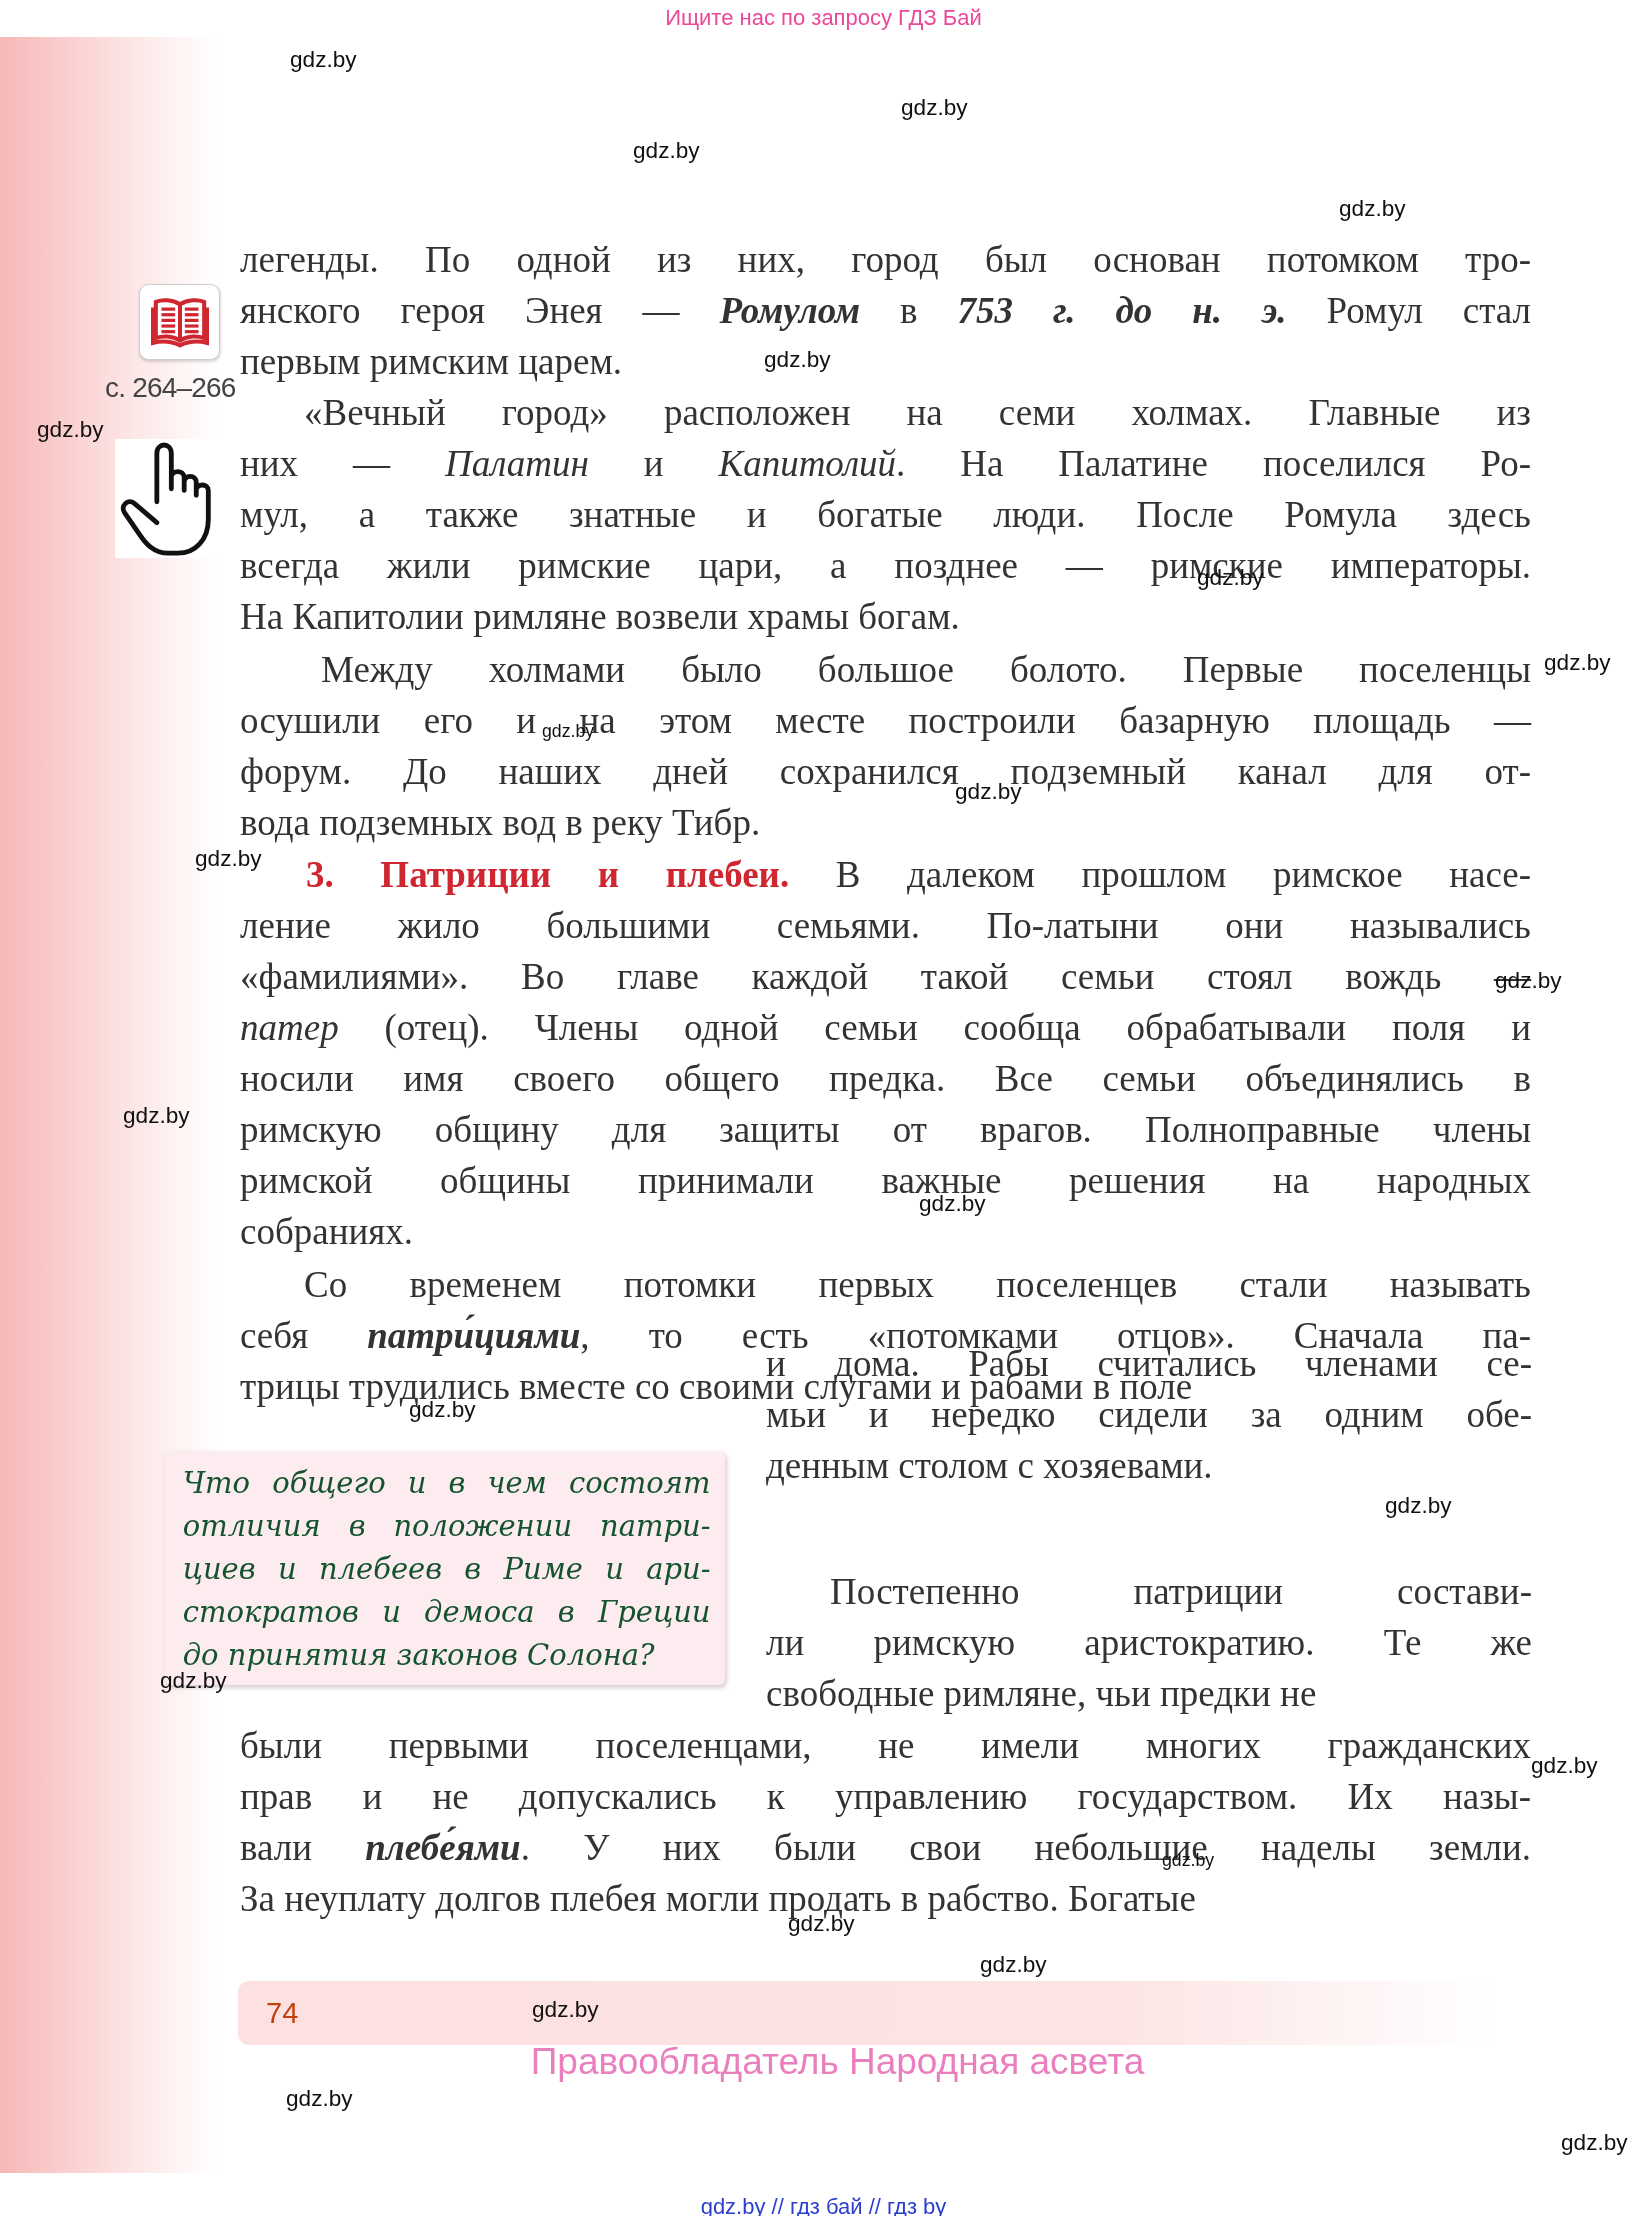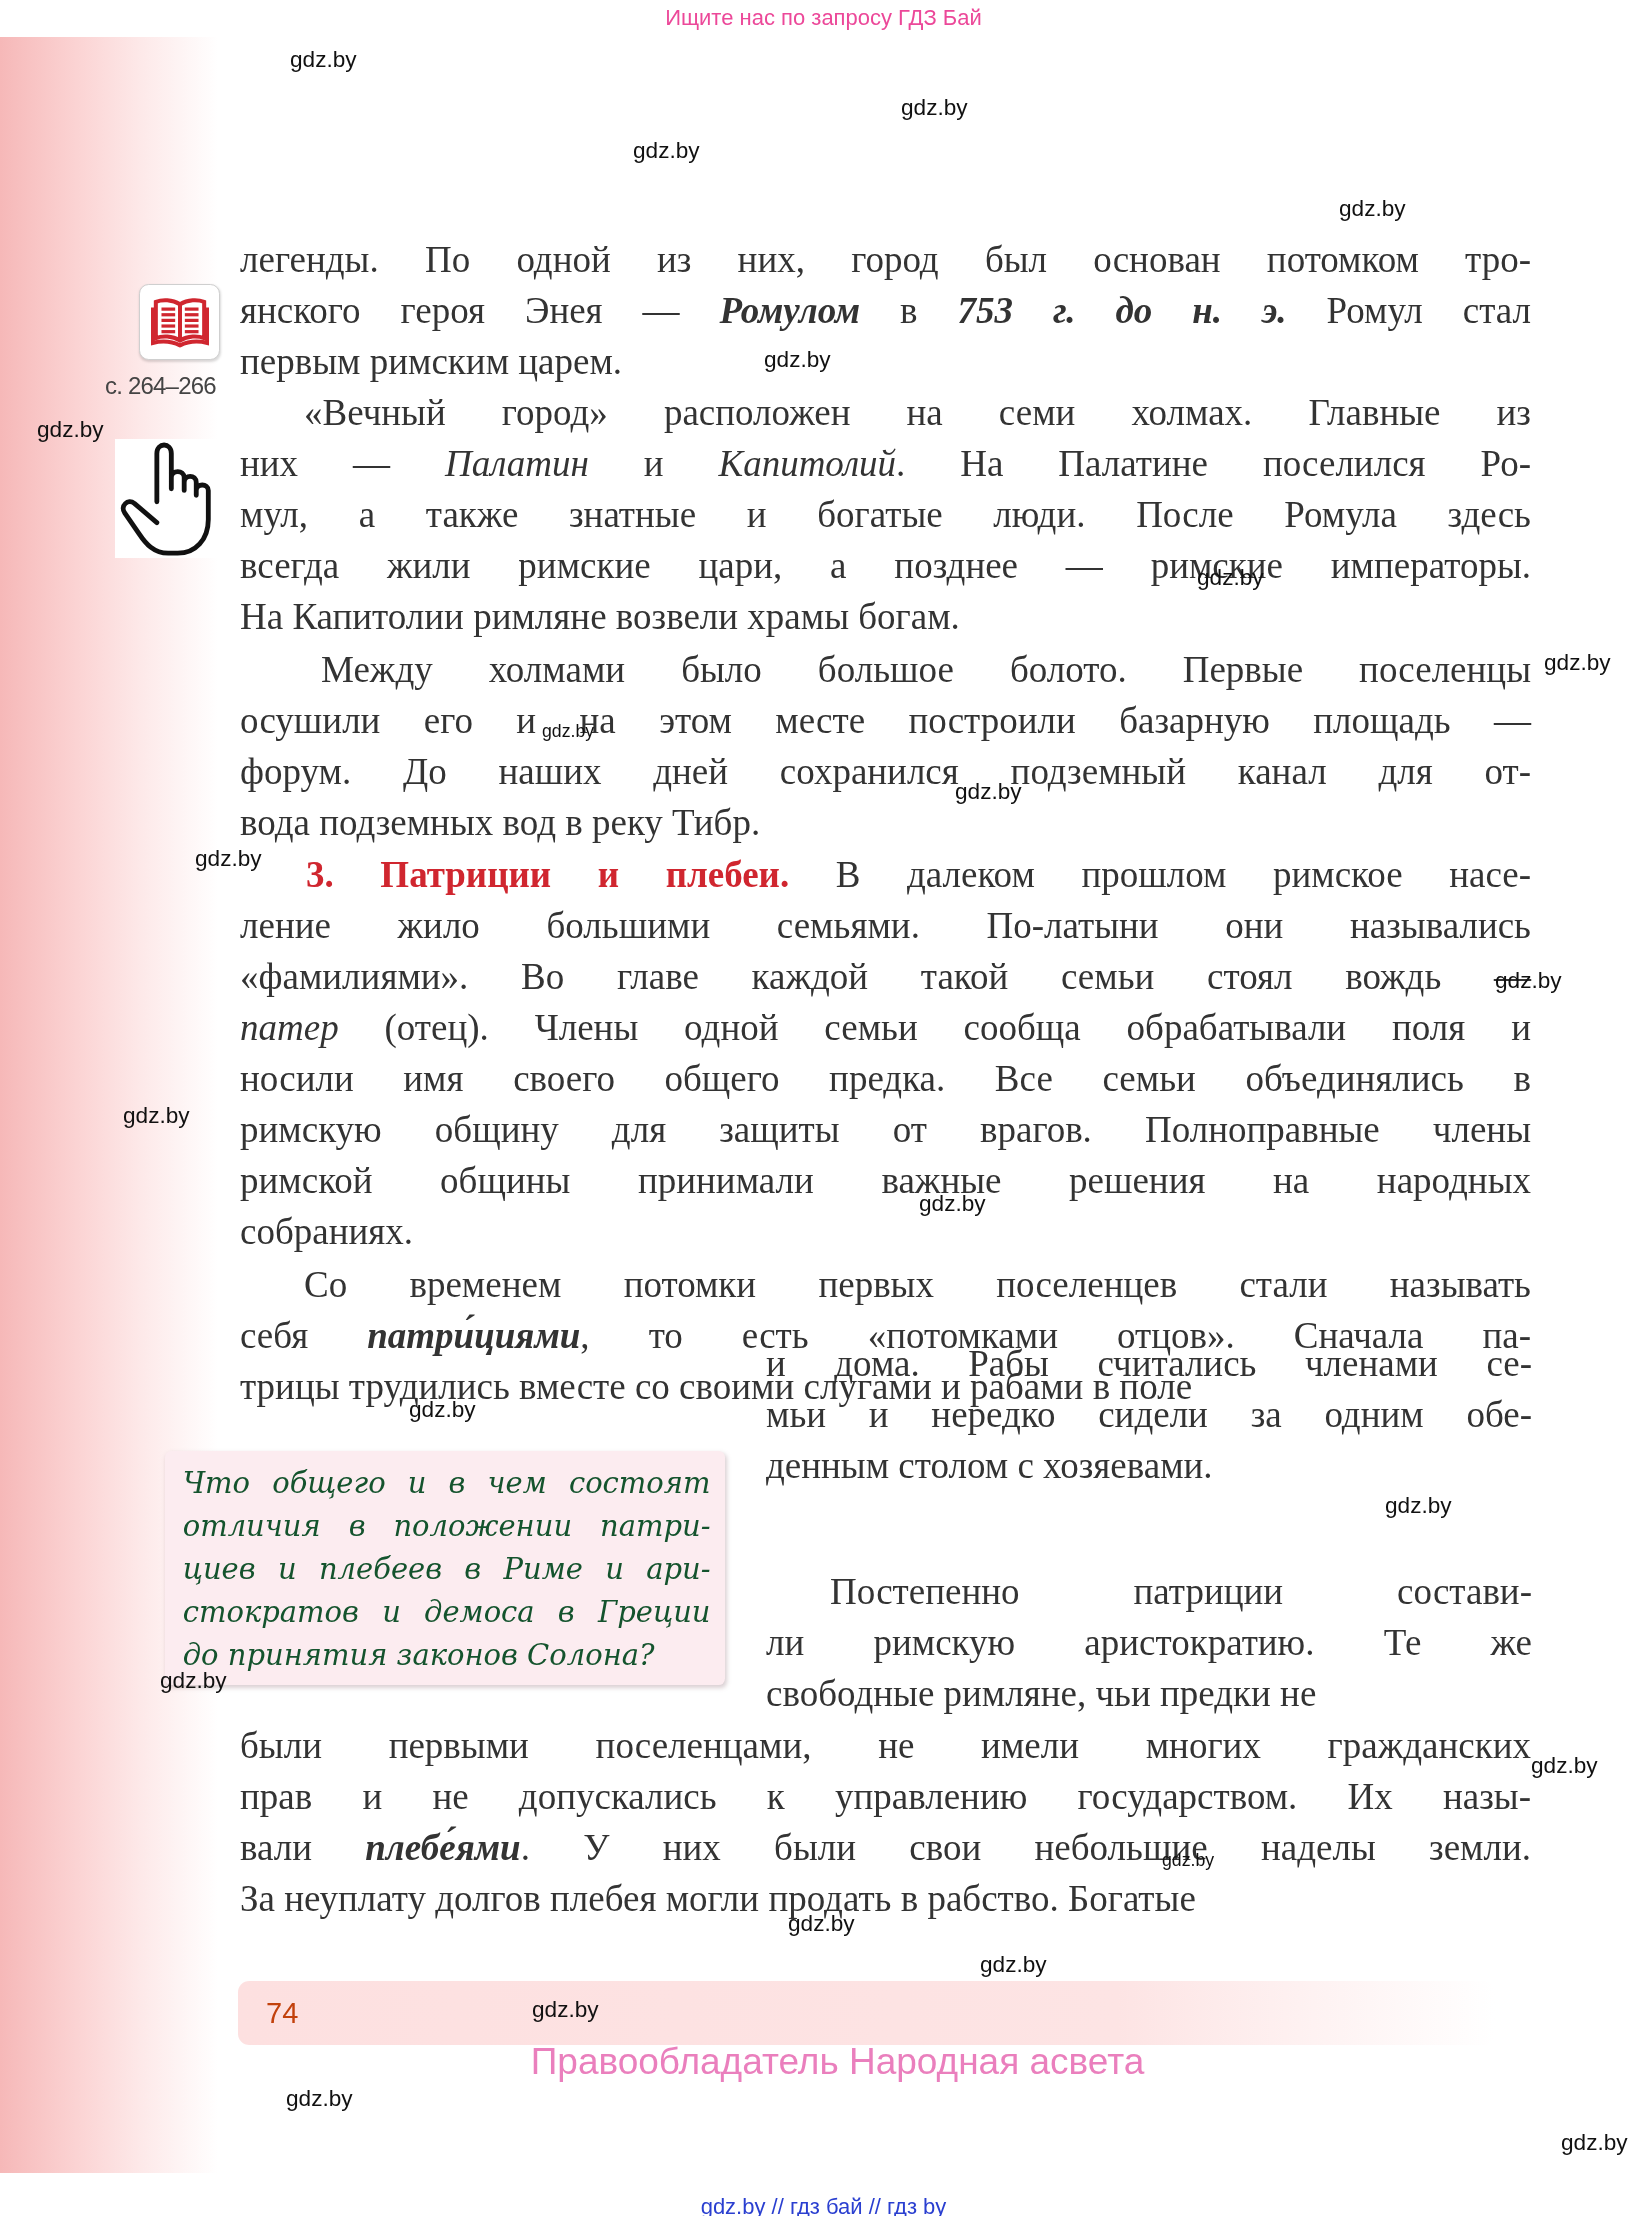--- a/index.html
+++ b/index.html
@@ -36,21 +36,21 @@
   .narrow { position: absolute; left: 766px; width: 766px; font-size: 37px; line-height: 51px; color:#333;
     font-family: "Liberation Serif", "DejaVu Serif", serif; }
   .icon-book {
     position: absolute; left: 139px; top: 284px; width: 79px; height: 74px;
     background: #fff; border: 1.6px solid #cfcfcf; border-radius: 9.7px;
     box-shadow: 0.8px 1.6px 2.4px rgba(0,0,0,0.15);
     display: flex; align-items: center; justify-content: center;
   }
   .page-ref {
     position: absolute; left: 105px; top: 372px; font-family: "Liberation Sans", sans-serif;
-    font-size: 24px; color: #444; letter-spacing: -0.8px;
+    font-size: 28px; color: #444; letter-spacing: -0.8px;
   }
   .icon-hand {
     position: absolute; left: 115px; top: 439px; width: 103px; height: 119px; background: #fff;
   }
   .question-box {
     position: absolute; left: 165px; top: 1451px; width: 560px; height: 234px;
     background: #fcecf0; border-radius: 6.4px;
     box-shadow: 1.6px 2.4px 4px rgba(150,120,130,0.35);
     padding: 11.3px 14.5px 0 17.7px; box-sizing: border-box;
     font-family: "DejaVu Serif", serif; font-style: italic; font-size: 29px; line-height: 43px; color: #14532d;

